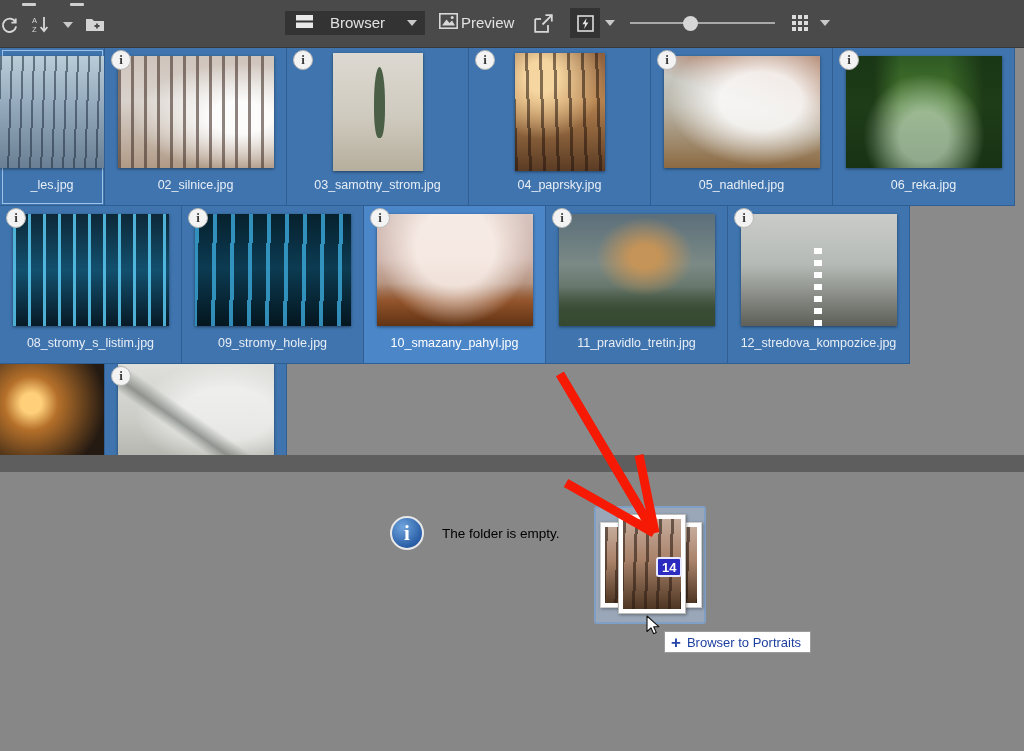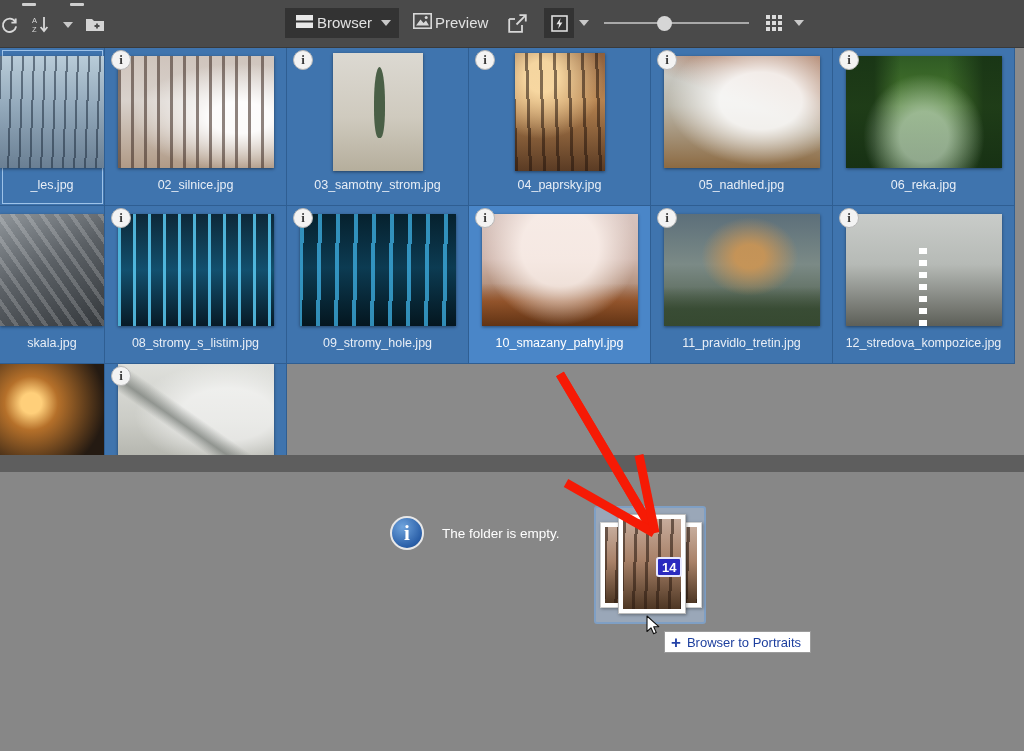--- a/index.html
+++ b/index.html
@@ -38,22 +38,22 @@
   .caret {
     width: 0; height: 0;
     border-left: 5px solid transparent;
     border-right: 5px solid transparent;
     border-top: 6px solid #c9c9c9;
     cursor: pointer;
   }
   .caret-wrap { display:flex; align-items:center; justify-content:center; width:20px; height:30px; cursor:pointer;}
 
   .seg {
-    display: flex; align-items: center; gap: 3px;
-    height: 30px; padding: 0 8px 0 10px;
+    display: flex; align-items: center; gap: 16px;
+    height: 24px; padding: 0 8px 0 10px;
     background: #333333; cursor: pointer;
   }
   .seg-label { color: #e2e2e2; font-size: 15px; line-height: 30px; }
   .seg .caret { margin-left: 6px; }
 
   .plain-item {
     display: flex; align-items: center; gap: 3px;
     height: 30px; padding: 0 8px; cursor: pointer;
   }
   .plain-item .seg-label { color: #e2e2e2; }
@@ -148,21 +148,21 @@
   }
   .empty-panel {
     position: absolute; top: 472px; left: 0;
     width: 1024px; height: 279px;
     background: #878787;
   }
   .empty-msg {
     position: absolute; top: 44px; left: 390px;
     display: flex; align-items: center; gap: 18px;
   }
-  .empty-msg .txt { color: #ffffff; font-size: 13.5px; }
+  .empty-msg .txt { color: #000000; font-size: 13.5px; }
   .info-big {
     width: 34px; height: 34px; border-radius: 50%;
     background: radial-gradient(circle at 35% 30%, #6fa4dd 0%, #2a5fa8 70%, #1e4a87 100%);
     border: 2px solid #e8e8e8;
     color: #ffffff; font-size: 21px; font-weight: bold;
     font-family: "Liberation Serif", serif;
     display: flex; align-items: center; justify-content: center;
   }
 
   
@@ -418,28 +418,20 @@
             <div class="info-badge">i</div>
             <div class="thumb-area">
               <div class="thumb wide">
                 <div class="img w6"></div>
               </div>
             </div>
             <div class="caption">06_reka.jpg</div>
           </div>
         </div>
         <div class="grid-row">
-          <div class="cell first">
-            <div class="thumb-area">
-              <div class="thumb wide">
-                <div class="img w7"></div>
-              </div>
-            </div>
-            <div class="caption">skala.jpg</div>
-          </div>
           <div class="cell">
             <div class="info-badge">i</div>
             <div class="thumb-area">
               <div class="thumb wide">
                 <div class="img w8"></div>
               </div>
             </div>
             <div class="caption">08_stromy_s_listim.jpg</div>
           </div>
           <div class="cell">

